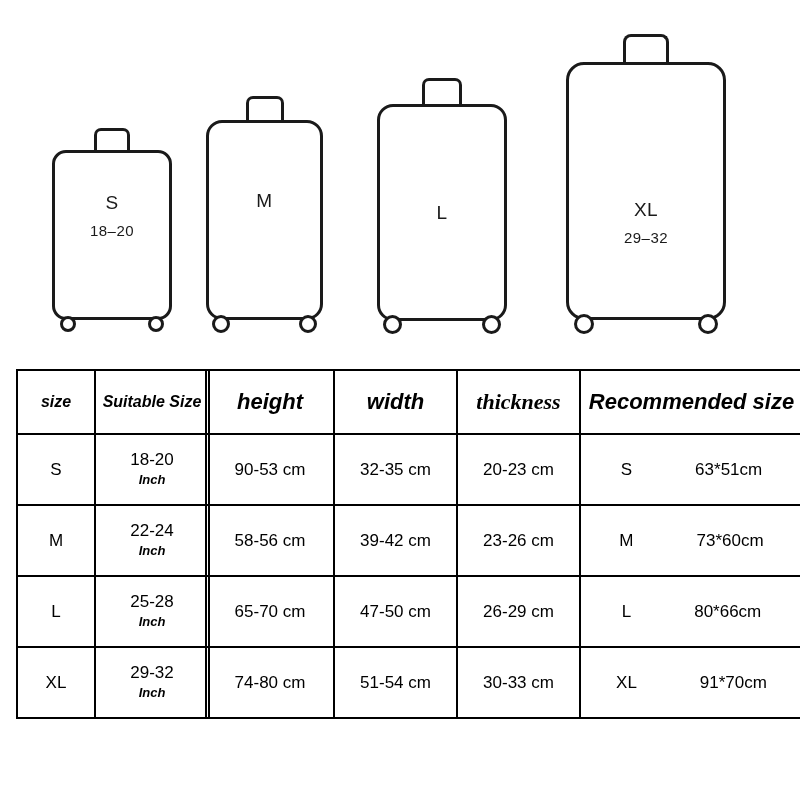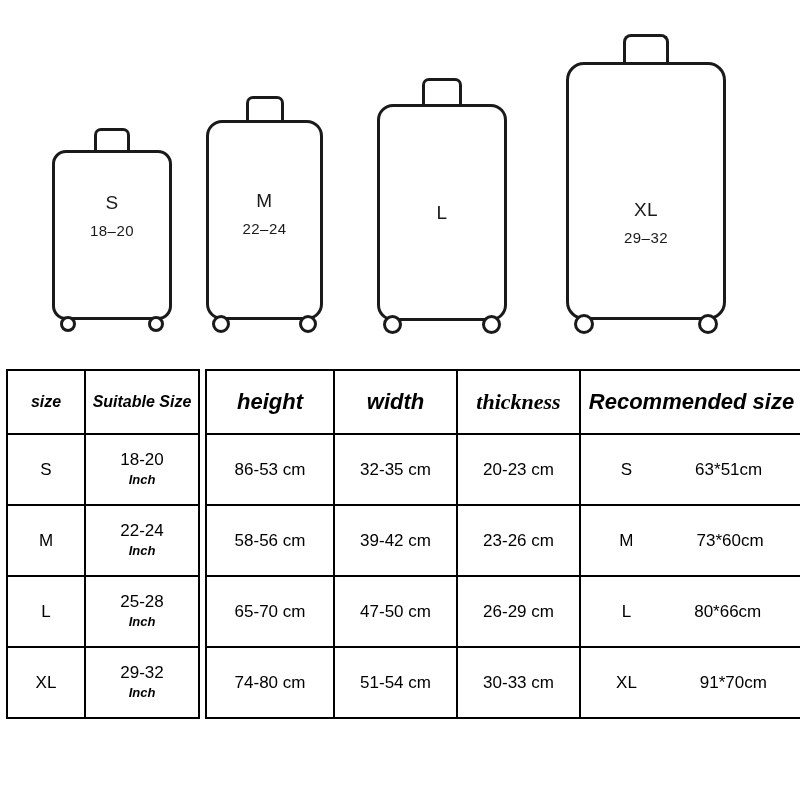--- a/index.html
+++ b/index.html
@@ -100,21 +100,21 @@
   #case-xl .body { border-radius: 18px; }
   #case-xl .handle { left: 57px; top: -28px; width: 46px; height: 30px; border-radius: 8px 8px 0 0; }
   #case-xl .wheel { width: 20px; height: 20px; }
   #case-xl .wheel.left  { left: 8px;  bottom: -14px; }
   #case-xl .wheel.right { right: 8px; bottom: -14px; }
   #case-xl .labels { top: 135px; }
 
   
   #left-table {
     position: absolute;
-    left: 6px;
+    left: 16px;
     top: 369px;
     width: 188px;
     border-collapse: collapse;
     table-layout: fixed;
   }
   #right-table {
     position: absolute;
     left: 205px;
     top: 369px;
     width: 589px;
@@ -177,21 +177,20 @@
     </div>
   </div>
 
   <div class="case" id="case-m">
     <div class="handle"></div>
     <div class="body"></div>
     <div class="wheel left"></div>
     <div class="wheel right"></div>
     <div class="labels">
       <div class="lbl-size">M</div>
-      <div class="lbl-range">22–24</div>
     </div>
   </div>
 
   <div class="case" id="case-l">
     <div class="handle"></div>
     <div class="body"></div>
     <div class="wheel left"></div>
     <div class="wheel right"></div>
     <div class="labels">
       <div class="lbl-size">L</div>
@@ -259,21 +258,21 @@
 <table id="right-table">
   <tbody>
     <tr>
       <th class="hdr-cell col-h">height</th>
       <th class="hdr-cell col-w">width</th>
       <th class="hdr-cell col-t">thickness</th>
       <th class="hdr-cell col-r">Recommended size</th>
     </tr>
 
     <tr>
-      <td class="row-cell">86-53 cm</td>
+      <td class="row-cell">90-53 cm</td>
       <td class="row-cell">32-35 cm</td>
       <td class="row-cell">20-23 cm</td>
       <td class="row-cell">
         <div class="rec-cell">
           <span class="rec-letter">S</span>
           <span class="rec-value">63*51cm</span>
         </div>
       </td>
     </tr>
 

